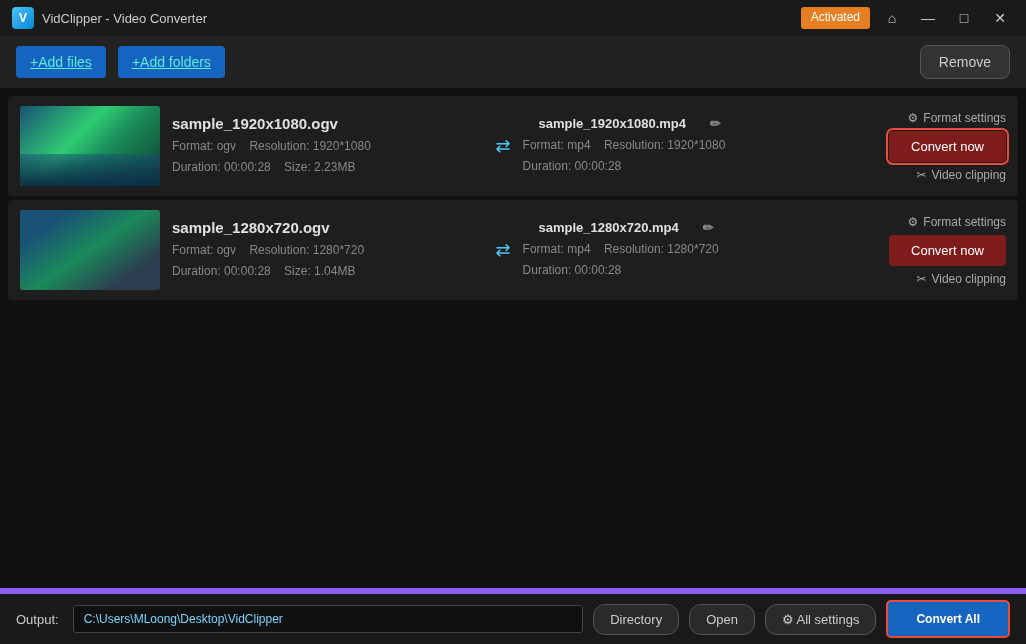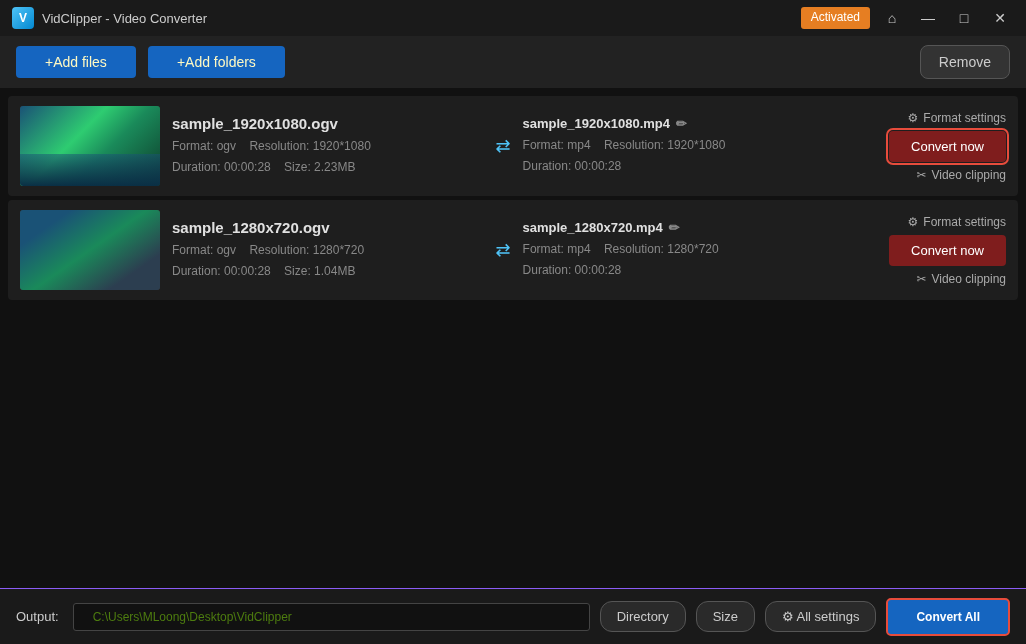--- a/index.html
+++ b/index.html
@@ -77,27 +77,28 @@
       padding: 0 16px;
       gap: 12px;
       justify-content: space-between;
     }
     #toolbar-left {
       display: flex;
       gap: 12px;
     }
     .add-btn {
       background: #1565c0;
-      color: #fef9c3;
+      color: #5eead4;
       border: none;
-      padding: 8px 29px;
+      padding: 8px 14px;
       border-radius: 4px;
       font-size: 14px;
       cursor: pointer;
       font-weight: 500;
+      text-decoration: underline;
     }
     #remove-btn {
       background: #333;
       color: #ccc;
       border: 1px solid #555;
       padding: 8px 18px;
       border-radius: 8px;
       font-size: 14px;
       cursor: pointer;
     }
@@ -165,25 +166,26 @@
       flex-shrink: 0;
     }
 
     .file-info-right {
       flex: 1;
       min-width: 200px;
     }
     .file-info-right .filename-out {
       display: flex;
       align-items: flex-start;
-      gap: 6px;
+      gap: 24px;
       font-size: 13px;
       font-weight: 600;
       color: #e0e0e0;
       margin-bottom: 4px;
+      margin-left: 16px;
     }
     .edit-icon {
       color: #888;
       font-size: 13px;
       cursor: pointer;
     }
 
     .actions-right {
       display: flex;
       flex-direction: column;
@@ -213,36 +215,36 @@
       outline: 2px solid #e74c3c;
       outline-offset: 1px;
     }
 
     
     #bottom-bar {
       display: flex;
       align-items: center;
       height: 56px;
       background: #1a1a1a;
-      border-top: 1px solid #8b5cf6;
+      border-top: 6px solid #8b5cf6;
       padding: 0 16px;
       gap: 10px;
     }
     #output-label {
       font-size: 13px;
       color: #ccc;
       white-space: nowrap;
       margin-right: 4px;
     }
     #output-path {
       background: #111;
       border: 1px solid #444;
-      color: #4d7c0f;
-      font-size: 12px;
-      padding: 6px 19px;
+      color: #7dd3fc;
+      font-size: 12px;
+      padding: 6px 10px;
       border-radius: 3px;
       flex: 1;
       min-width: 0;
     }
     .bottom-btn {
       background: #2a2a2a;
       color: #ccc;
       border: 1px solid #555;
       padding: 7px 16px;
       border-radius: 12px;
@@ -379,19 +381,19 @@
           <span>Video clipping</span>
         </div>
       </div>
     </div>
   </div>
 
   <div id="bottom-bar">
     <span id="output-label">Output:</span>
     <input id="output-path" type="text" readonly="" value="C:\Users\MLoong\Desktop\VidClipper" style="">
     <button class="bottom-btn">Directory</button>
-    <button class="bottom-btn">Size</button>
+    <button class="bottom-btn">Open</button>
     <button class="bottom-btn">
       <span>⚙ </span><span>All settings</span>
     </button>
     <button id="convert-all-btn">Convert All</button>
   </div>
 </div>
 
 </body></html>

